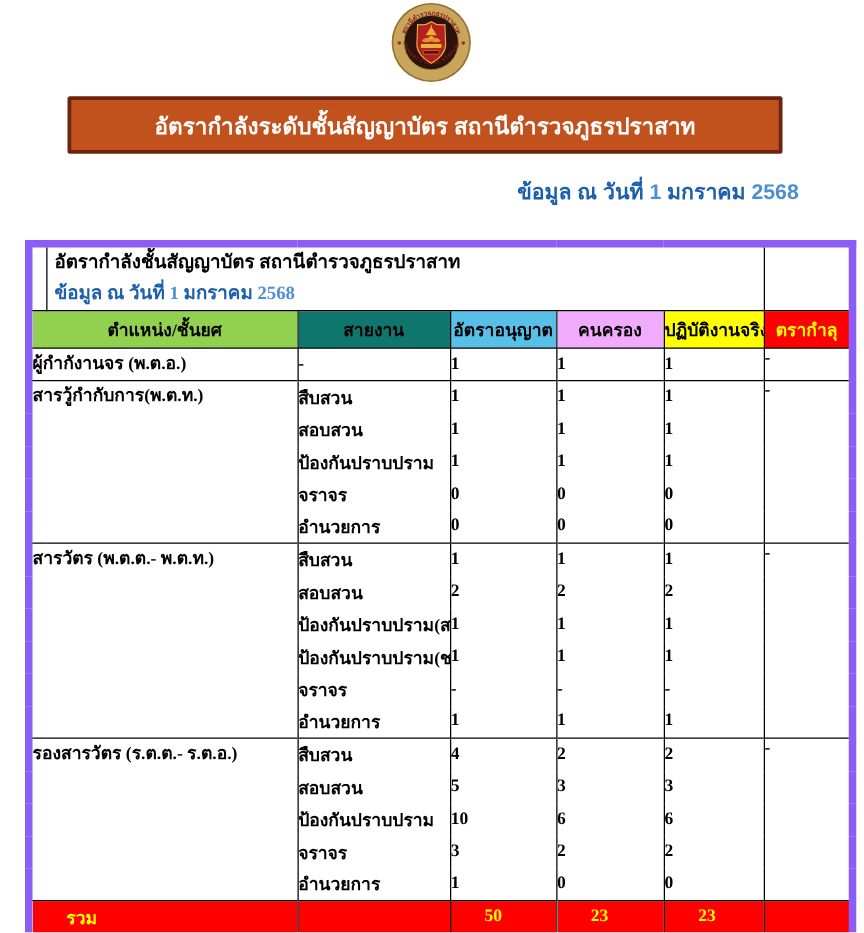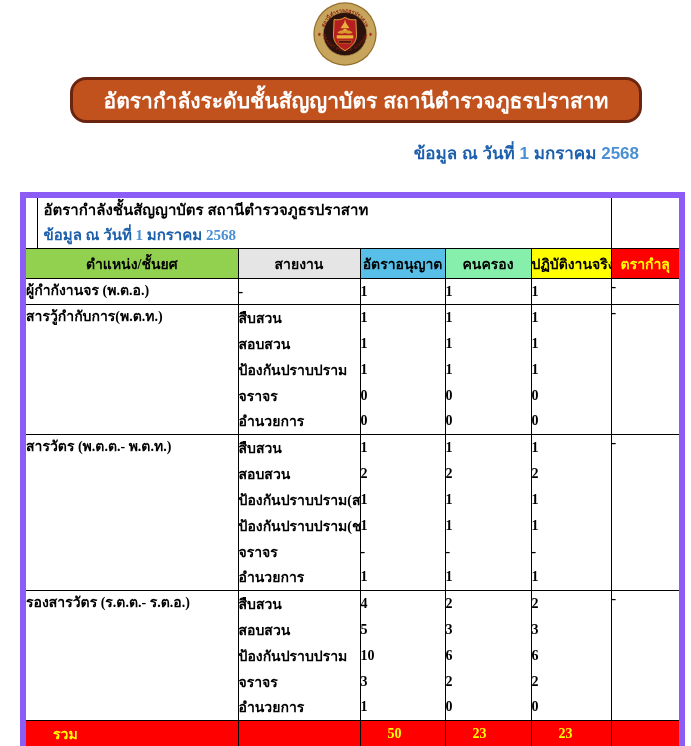--- a/index.html
+++ b/index.html
@@ -4,23 +4,23 @@
 <style>
   html,body{margin:0;padding:0;background:#fff;}
   .page{position:relative;width:691px;height:746px;background:#ffffff;overflow:hidden;
         font-family:"Liberation Serif", serif;}
 
   
   .logo{position:absolute;left:311px;top:2px;width:68px;height:64px;}
   .logo svg{width:100%;height:100%;}
 
   
-  .banner{position:absolute;left:70px;top:77px;width:566px;height:40px;
-          border-radius:16px;display:flex;align-items:center;justify-content:center;
-          font-family:"Liberation Sans", sans-serif;font-weight:bold;font-size:21px;color:#ffffff;}
+  .banner{position:absolute;left:54px;top:77px;width:566px;height:40px;
+          border-radius:2px;display:flex;align-items:center;justify-content:center;
+          font-family:"Liberation Sans", sans-serif;font-weight:bold;font-size:18px;color:#ffffff;}
 
   
   .date-line{position:absolute;top:139px;right:52px;font-size:17px;font-weight:bold;
              font-family:"Liberation Sans", sans-serif;}
 
   
   table.main{position:absolute;left:20px;top:192px;width:659px;border-collapse:collapse;
              table-layout:fixed;border:6px solid #8b5cf6;}
   table.main td, table.main th{border-left:1px solid #000;border-right:1px solid #000;
              padding:0;font-size:14px;overflow:hidden;white-space:nowrap;}
@@ -93,23 +93,23 @@
       <tr class="title-row">
         <td></td>
         <td colspan="5">
           <div class="tbl-title-line1">อัตรากำลังชั้นสัญญาบัตร สถานีตำรวจภูธรปราสาท</div>
           <div class="tbl-title-line2" id="table-subtitle"><span style="color: rgb(28, 95, 172);">ข้อมูล ณ วันที่ </span><span style="color: rgb(75, 143, 213);">1</span><span style="color: rgb(28, 95, 172);"> มกราคม </span><span style="color: rgb(75, 143, 213);">2568</span></div>
         </td>
         <td></td>
       </tr>
       <tr class="header-row" id="header-row">
           <th colspan="2" style="background: rgb(146, 208, 80); color: rgb(0, 0, 0); text-align: center;">ตำแหน่ง/ชั้นยศ</th>
-          <th style="background: #e5e5e5; color: rgb(0, 0, 0);">สายงาน</th>
+          <th style="background: #0f766e; color: rgb(0, 0, 0);">สายงาน</th>
           <th style="background: rgb(88, 192, 232); color: rgb(0, 0, 0);">อัตราอนุญาต</th>
-          <th style="background: #86efac; color: rgb(0, 0, 0); text-align: center;">คนครอง</th>
+          <th style="background: #f0abfc; color: rgb(0, 0, 0); text-align: center;">คนครอง</th>
           <th style="background: rgb(255, 255, 0); color: rgb(0, 0, 0);">ปฏิบัติงานจริง</th>
           <th style="background: rgb(255, 0, 0); color: rgb(255, 255, 0);">ตรากำลุ</th>
         </tr>
     <tr class="data-row group-first">
           <td class="position-cell" colspan="2" rowspan="1">ผู้กำกังานจร (พ.ต.อ.)</td>
           <td class="branch-cell">-</td>
           <td class="num-cell">1</td>
           <td class="num-cell">1</td>
           <td class="num-cell">1</td>
           <td class="remark-cell" rowspan="1">-</td>

